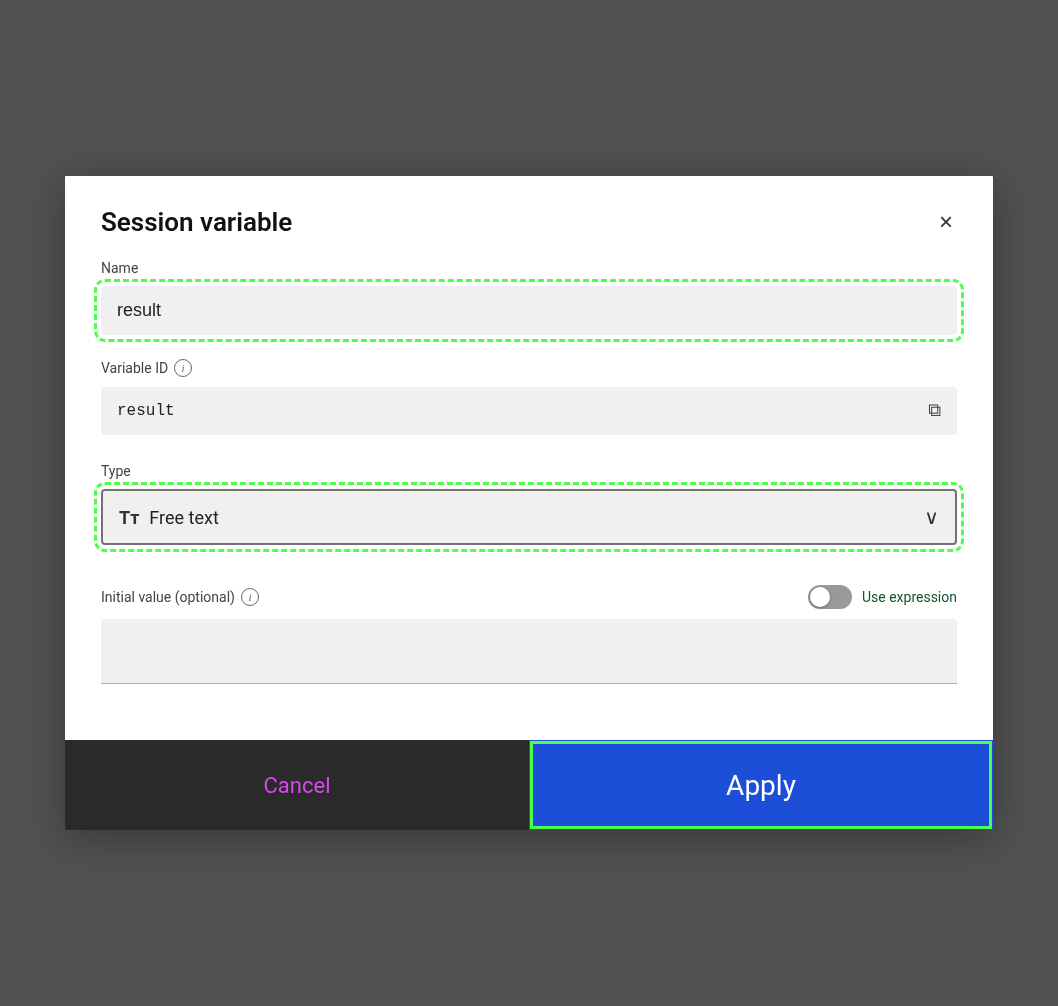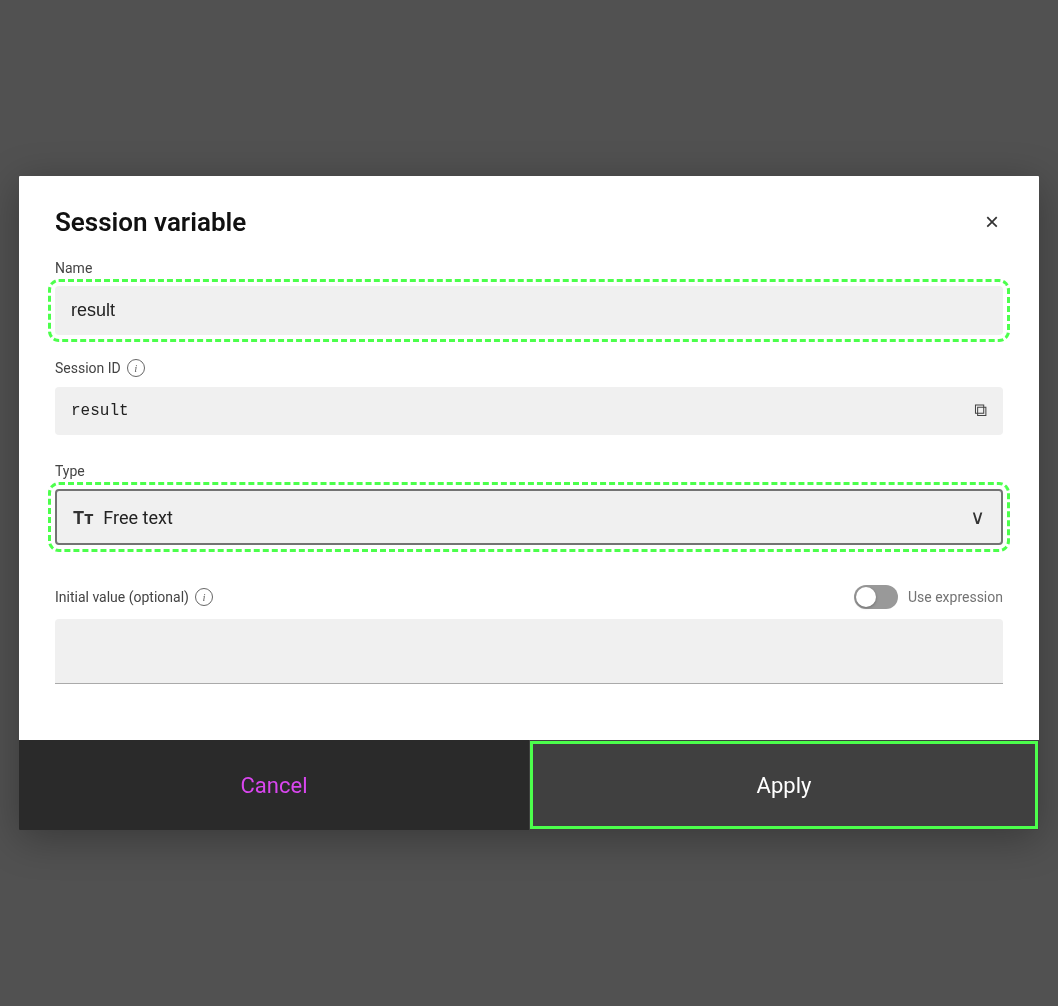--- a/index.html
+++ b/index.html
@@ -22,21 +22,21 @@
       height: 1006px;
       background: rgba(80,80,80,0.7);
       display: flex;
       align-items: center;
       justify-content: center;
     }
 
     .modal {
       background: #fff;
       border-radius: 1px;
-      width: 1020px;
+      width: 928px;
       max-height: 940px;
       display: flex;
       flex-direction: column;
       box-shadow: 0 8px 40px rgba(0,0,0,0.3);
       overflow: hidden;
     }
 
     .modal-header {
       display: flex;
       align-items: center;
@@ -218,21 +218,21 @@
       background: #fff;
       border-radius: 50%;
       position: absolute;
       top: 2px;
       left: 2px;
       box-shadow: 0 1px 3px rgba(0,0,0,0.3);
     }
 
     .use-expression-label {
       font-size: 14px;
-      color: #737373;
+      color: #14532d;
     }
 
     .text-input-area {
       background: #f0f0f0;
       border: none;
       border-bottom: 1.5px solid #aaa;
       border-radius: 4px 4px 0 0;
       padding: 14px 16px;
       font-size: 15px;
       color: #222;
@@ -256,24 +256,24 @@
       background: #2a2a2a;
       border: none;
       color: #d946ef;
       font-size: 22px;
       cursor: pointer;
       font-family: inherit;
     }
 
     .apply-btn {
       flex: 1;
-      background: #404040;
+      background: #1d4ed8;
       border: none;
       color: #fff;
-      font-size: 22px;
+      font-size: 28px;
       cursor: pointer;
       font-family: inherit;
       outline: 3px solid #4cff4c;
       outline-offset: -4px;
     }
   </style>
 </head>
 <body>
 
 <div class="modal-backdrop">
@@ -288,21 +288,21 @@
 
       <div class="field-row">
 
         <div class="field-group">
           <label class="field-label">Name</label>
           <input class="name-input highlight-green" type="text" value="result" style="">
         </div>
 
         <div class="field-group">
           <div class="field-label">
-            <span>Session ID</span>
+            <span>Variable ID</span>
             <span class="info-icon">i</span>
           </div>
           <div class="variable-id-field">
             <span>result</span>
             <span class="copy-icon">⧉</span>
           </div>
         </div>
 
       </div>
 

